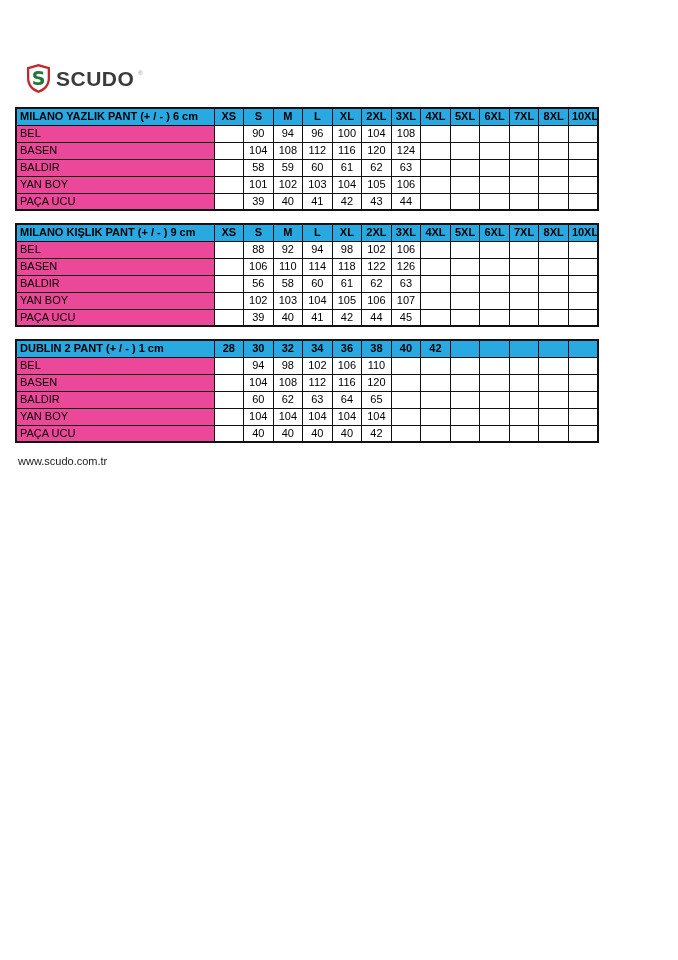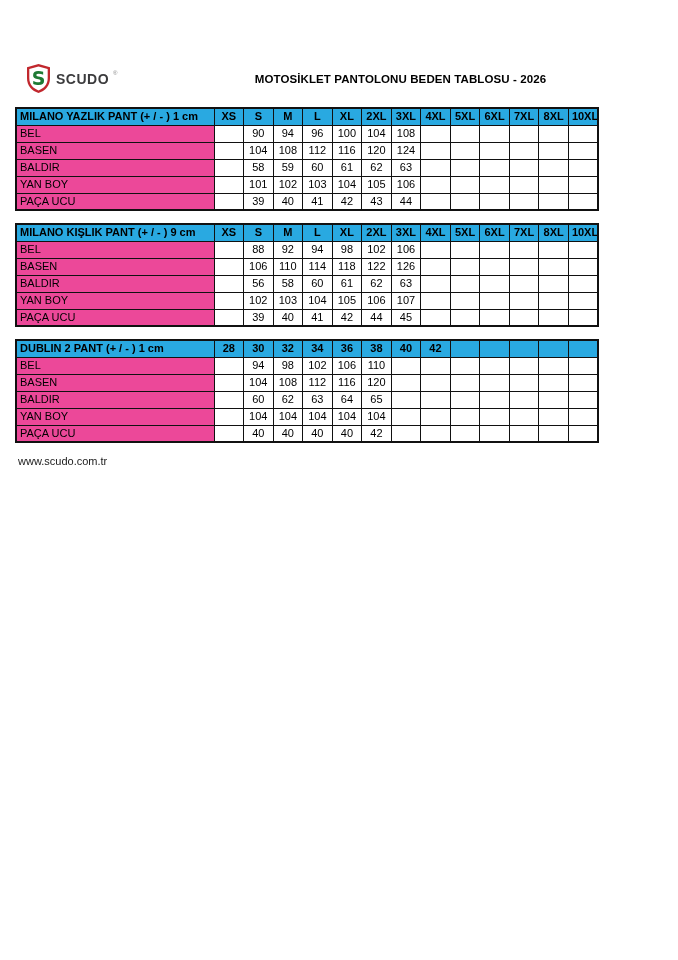--- a/index.html
+++ b/index.html
@@ -28,21 +28,21 @@
   }
   .logo {
     display: flex;
     align-items: center;
     gap: 4px;
     width: 118px;
     flex: 0 0 auto;
   }
   .logo-word {
     font-weight: bold;
-    font-size: 14px;
+    font-size: 21px;
     letter-spacing: 0.5px;
     color: var(--logo-gray);
     line-height: 1;
   }
   .logo-tm {
     font-size: 6px;
     color: #8a8a8a;
     vertical-align: top;
     position: relative;
     top: -6px;
@@ -118,28 +118,27 @@
       <span style="display:inline-flex;">
         <svg width="27" height="31" viewBox="0 0 27 31" aria-hidden="true">
           <path d="M13.5 1 L25 4.2 V15 C25 23.4 20 27.8 13.5 30 C7 27.8 2 23.4 2 15 V4.2 Z" fill="#C1272D"></path>
           <path d="M13.5 3.4 L22.7 5.9 V15 C22.7 21.8 18.6 25.4 13.5 27.4 C8.4 25.4 4.3 21.8 4.3 15 V5.9 Z" fill="#ffffff"></path>
           <text x="13.5" y="21.5" text-anchor="middle" font-size="19" font-weight="bold" fill="#1E7A34" font-family="DejaVu Sans, sans-serif">S</text>
         </svg>
       </span>
       <span class="logo-word">SCUDO</span>
       <span class="logo-tm">®</span>
     </div>
-    <div class="doc-title">MOTOSİKLET PANTOLONU BEDEN TABLOSU - 2026</div>
   </div>
 
   <div class="tables-wrap">
   <table class="size-table">
     <thead>
       <tr>
-        <th class="title-th">MILANO YAZLIK PANT (+ / - ) 1 cm</th>
+        <th class="title-th">MILANO YAZLIK PANT (+ / - ) 6 cm</th>
       <th class="size-th">XS</th>
             <th class="size-th">S</th>
             <th class="size-th">M</th>
             <th class="size-th">L</th>
             <th class="size-th">XL</th>
             <th class="size-th">2XL</th>
             <th class="size-th">3XL</th>
             <th class="size-th">4XL</th>
             <th class="size-th">5XL</th>
             <th class="size-th">6XL</th>

